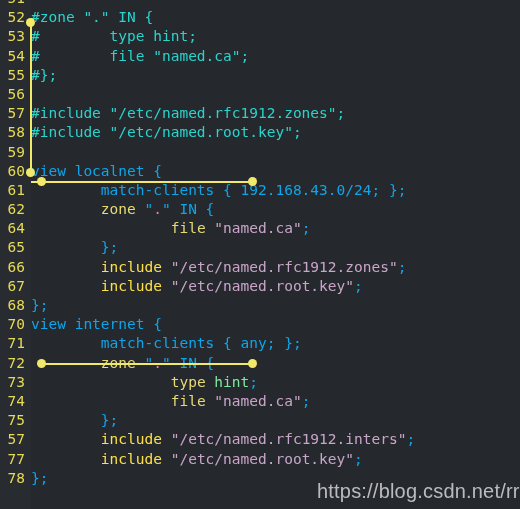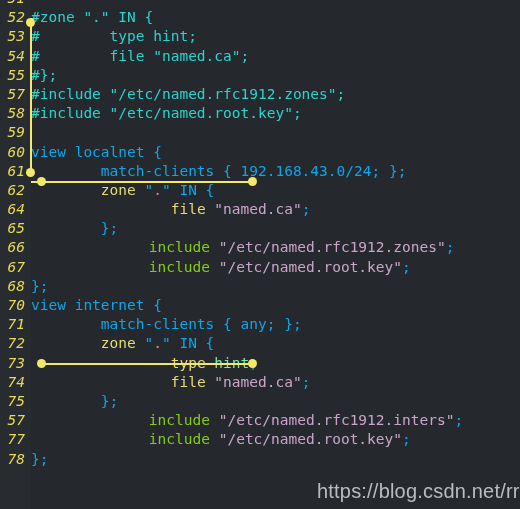--- a/index.html
+++ b/index.html
@@ -37,30 +37,29 @@
     white-space: pre;
     display: block;
   }
   .lnum {
     display: inline-block;
     width: 25px;
     text-align: right;
     color: #e6db55;
     padding-right: 6px;
     font-size: 14.5px;
-    font-style: italic;
   }
   .ltext {
     display: inline;
     color: #f2f2f0;
   }
   
   .t-comment { color: #2ad4cd; }
   .t-kw      { color: #e6db74; }
-  .t-inc     { color: #84cc16; margin-left: 48px; }
+  .t-inc     { color: #fde047; }
   .t-str     { color: #c9a5c9; }
   .t-green   { color: #7fe8a0; }
   .t-plain   { color: #0ea5e9; }
   .t-dot     { color: #e879a8; }
 
   
   .anno {
     position: absolute;
     background: #f0e96a;
     pointer-events: none;
@@ -106,20 +105,21 @@
 <div id="screen">
 
   <div id="gutter-bg"></div>
 
   <div id="code-area">
       <div class="code-line"><span class="lnum">51</span><span class="ltext"></span></div>
       <div class="code-line"><span class="lnum">52</span><span class="ltext"><span class="t-comment">#zone "." IN {</span></span></div>
       <div class="code-line"><span class="lnum">53</span><span class="ltext"><span class="t-comment">#        type hint;</span></span></div>
       <div class="code-line"><span class="lnum">54</span><span class="ltext"><span class="t-comment">#        file "named.ca";</span></span></div>
       <div class="code-line"><span class="lnum">55</span><span class="ltext"><span class="t-comment">#};</span></span></div>
+      <div class="code-line"><span class="lnum">56</span><span class="ltext"></span></div>
       <div class="code-line"><span class="lnum">57</span><span class="ltext"><span class="t-comment">#include "/etc/named.rfc1912.zones";</span></span></div>
       <div class="code-line"><span class="lnum">58</span><span class="ltext"><span class="t-comment">#include "/etc/named.root.key";</span></span></div>
       <div class="code-line"><span class="lnum">59</span><span class="ltext"></span></div>
       <div class="code-line"><span class="lnum">60</span><span class="ltext"><span class="t-plain">view localnet {</span></span></div>
       <div class="code-line"><span class="lnum">61</span><span class="ltext"><span class="t-plain">        match-clients { 192.168.43.0/24; };</span></span></div>
       <div class="code-line"><span class="lnum">62</span><span class="ltext"><span class="t-plain">        </span><span class="t-kw">zone</span><span class="t-plain"> "</span><span class="t-dot">.</span><span class="t-plain">" IN {</span></span></div>
       <div class="code-line"><span class="lnum">64</span><span class="ltext"><span class="t-plain">                </span><span class="t-kw">file</span><span class="t-plain"> </span><span class="t-str">"named.ca"</span><span class="t-plain">;</span></span></div>
       <div class="code-line"><span class="lnum">65</span><span class="ltext"><span class="t-plain">        };</span></span></div>
       <div class="code-line"><span class="lnum">66</span><span class="ltext"><span class="t-plain">        </span><span class="t-inc">include</span><span class="t-plain"> </span><span class="t-str">"/etc/named.rfc1912.zones"</span><span class="t-plain">;</span></span></div>
       <div class="code-line"><span class="lnum">67</span><span class="ltext"><span class="t-plain">        </span><span class="t-inc">include</span><span class="t-plain"> </span><span class="t-str">"/etc/named.root.key"</span><span class="t-plain">;</span></span></div>

